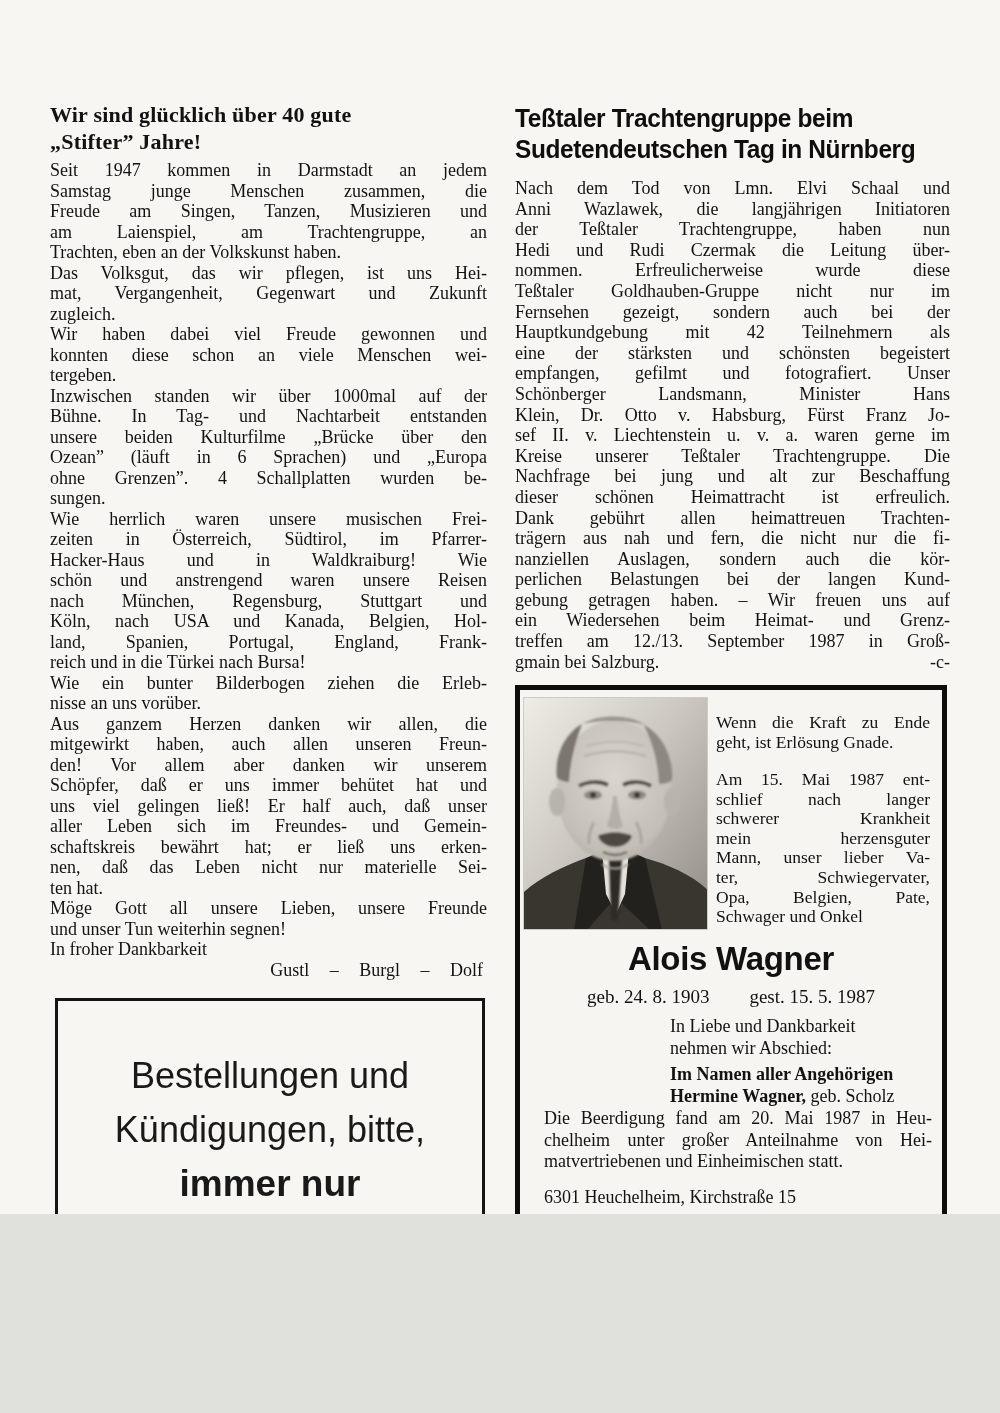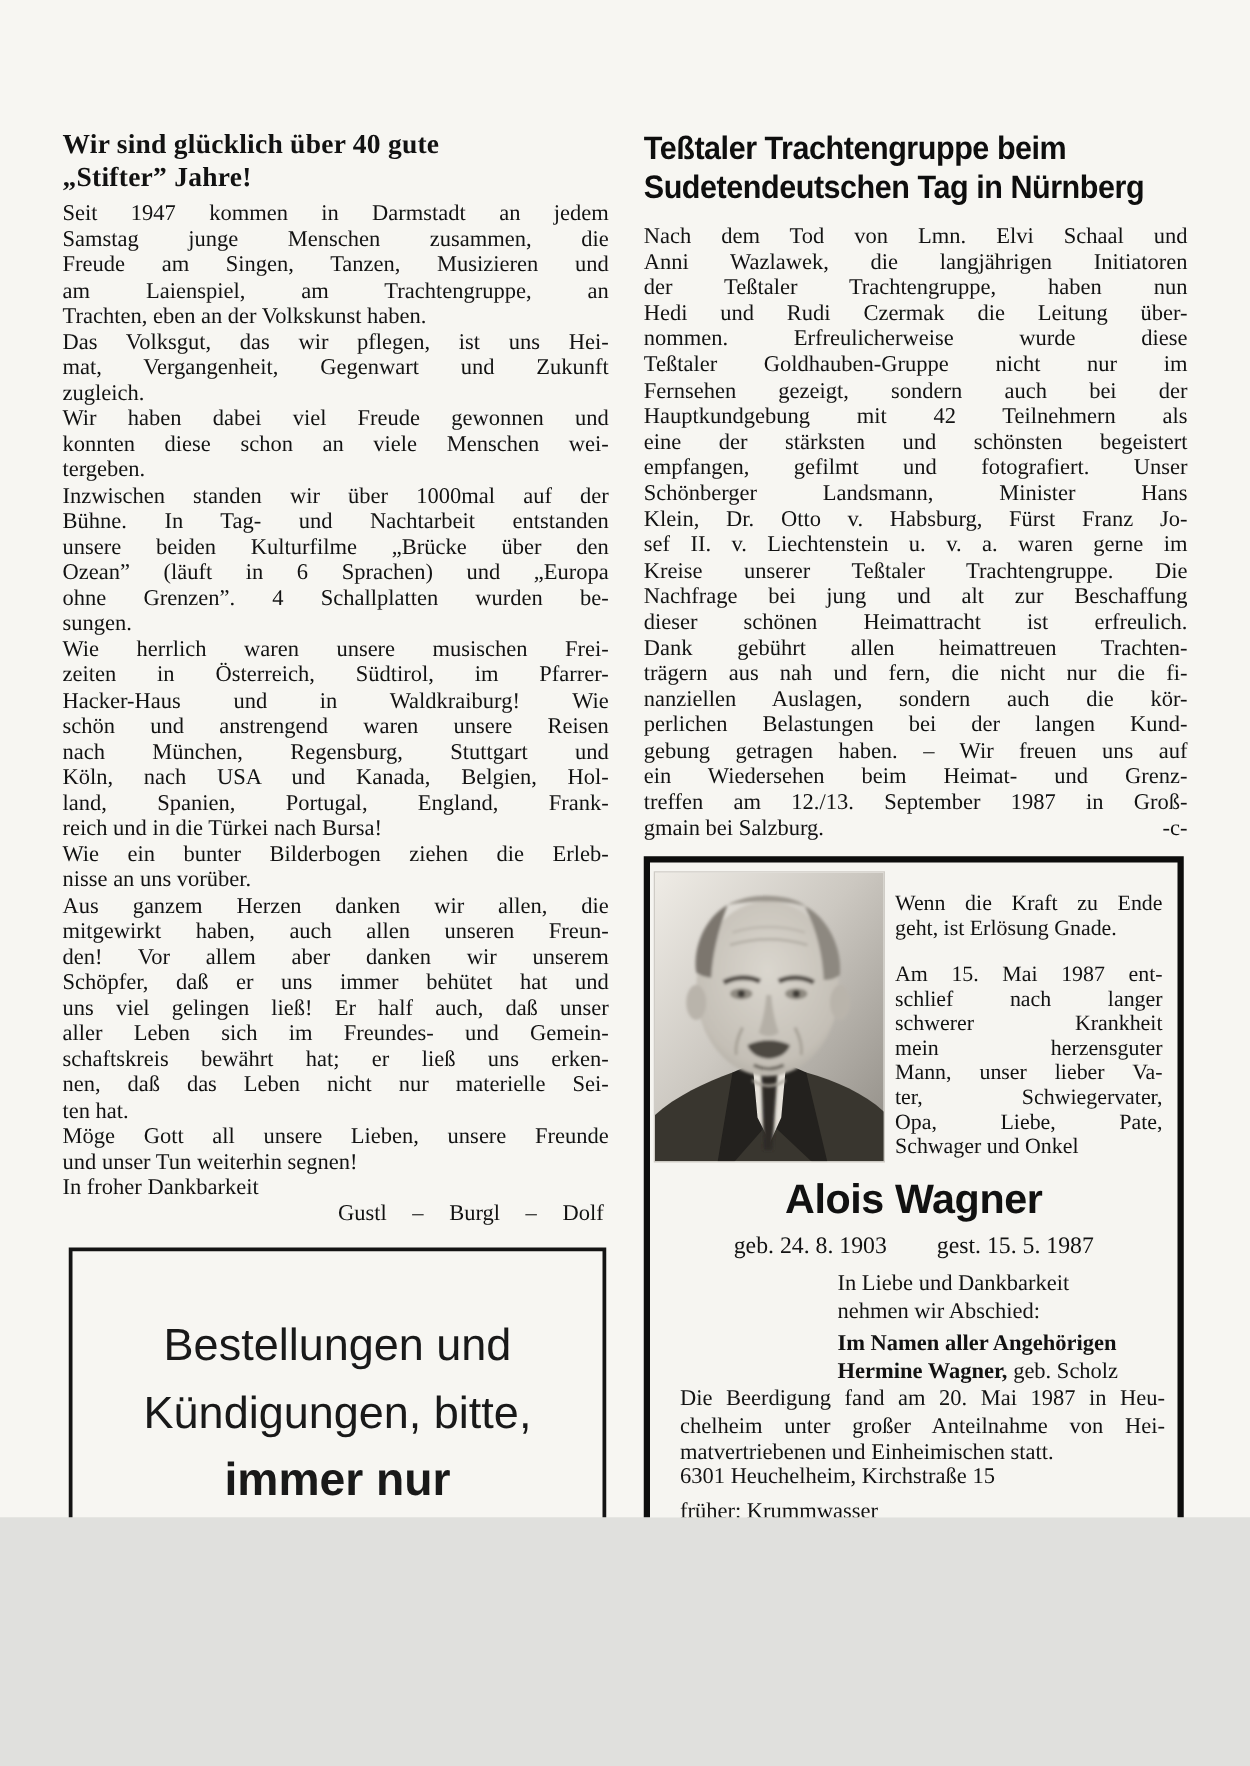--- a/index.html
+++ b/index.html
@@ -72,21 +72,21 @@
     position:absolute;left:0;top:296px;width:100%;
     display:flex;justify-content:center;gap:40px;
     font-size:19px;font-weight:400;
   }
   .farewell{position:absolute;left:150px;top:326px;width:266px;
     font-size:18px;line-height:21.5px;}
   .farewell .b{font-weight:bold;}
   .farewell .gap{height:5px;}
   .burial{position:absolute;left:24px;top:418px;width:388px;
     font-size:18px;line-height:21.5px;}
-  .obit-address{position:absolute;left:24px;top:480px;width:388px;
+  .obit-address{position:absolute;left:24px;top:497px;width:388px;
     font-size:18px;line-height:21px;}
   .obit-address .al{margin-bottom:7px;}
   
   .page-number{position:absolute;left:50px;top:1288px;font-size:21px;}
 </style>
 </head>
 <body>
 
 <div class="page">
 
@@ -255,21 +255,21 @@
         <div class="ln">geht, ist Erlösung Gnade.</div>
       </div>
 
     <div class="announce">
         <div class="ln">Am 15. Mai 1987 ent-</div>
         <div class="ln">schlief nach langer</div>
         <div class="ln">schwerer Krankheit</div>
         <div class="ln">mein herzensguter</div>
         <div class="ln">Mann, unser lieber Va-</div>
         <div class="ln">ter, Schwiegervater,</div>
-        <div class="ln">Opa, Liebe, Pate,</div>
+        <div class="ln">Opa, Belgien, Pate,</div>
         <div class="ln">Schwager und Onkel</div>
       </div>
 
     <div class="obit-name">Alois Wagner</div>
 
     <div class="obit-dates">
       <span>geb. 24. 8. 1903</span>
       <span>gest. 15. 5. 1987</span>
     </div>
 

